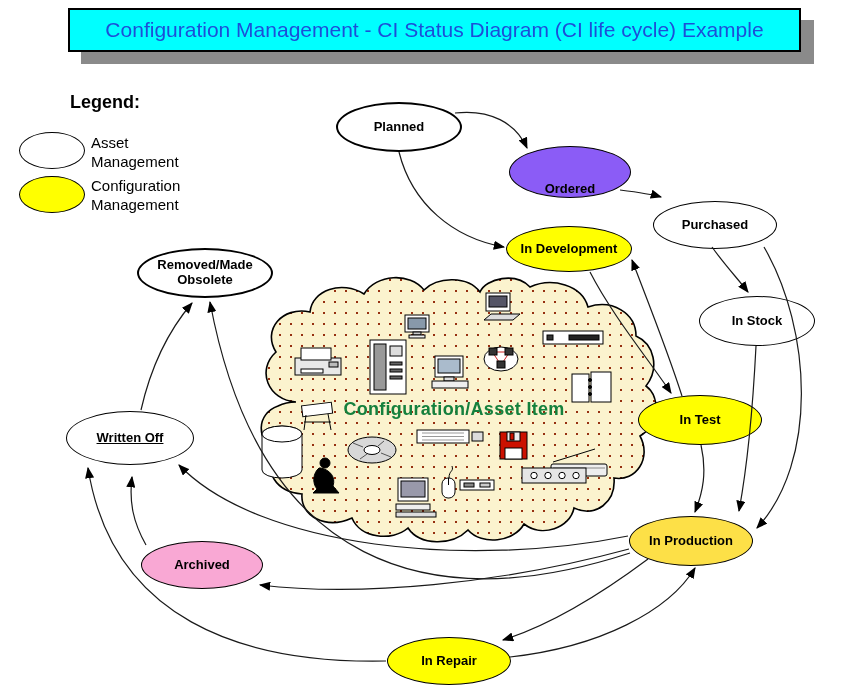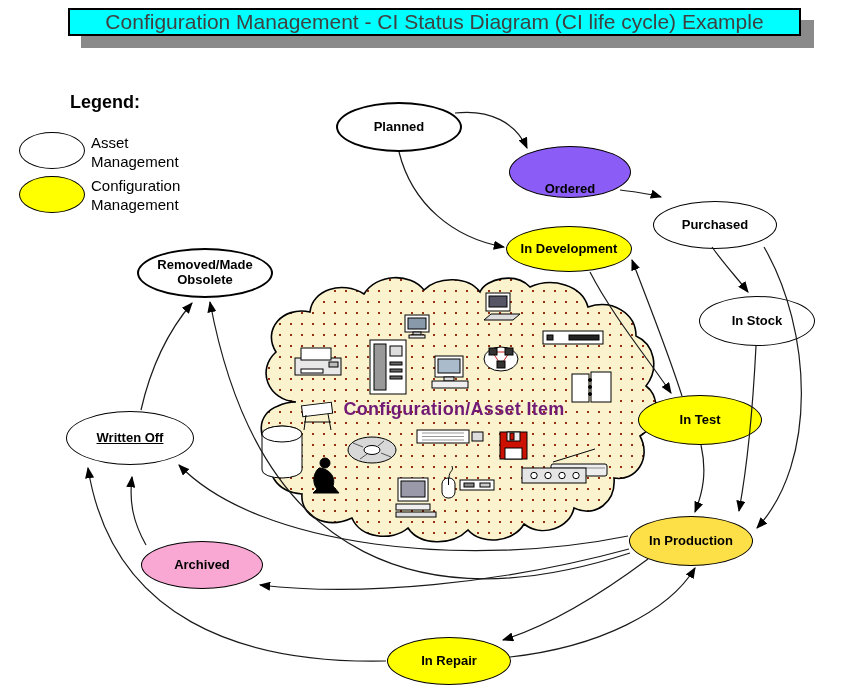--- a/index.html
+++ b/index.html
@@ -1,20 +1,20 @@
 <!DOCTYPE html>
 <html><head>
 <meta charset="utf-8">
 <style>
   html,body{margin:0;padding:0;background:#fff;}
   .stage{position:relative;width:857px;height:695px;background:#fff;overflow:hidden;
          font-family:"Liberation Sans",sans-serif;}
-  .title-bar{position:absolute;left:68px;top:8px;width:733px;height:28px;background:#00FFFF;
+  .title-bar{position:absolute;left:68px;top:8px;width:733px;height:44px;background:#00FFFF;
          border:2px solid #000;box-shadow:13px 12px 0 #8a8a8a;display:flex;align-items:center;
-         justify-content:center;font-size:21px;color:#404040;box-sizing:border-box;white-space:nowrap;}
+         justify-content:center;font-size:21px;color:#1d4ed8;box-sizing:border-box;white-space:nowrap;}
   .legend{position:absolute;left:0;top:0;}
   .legend-heading{position:absolute;left:70px;top:92px;font-size:18px;font-weight:bold;}
   .legend-ellipse{position:absolute;width:66px;height:37px;border:1px solid #000;border-radius:50%;
          background:#fff;box-sizing:border-box;}
   .legend-label{position:absolute;width:104px;text-align:left;font-size:15px;line-height:1.25;}
   svg.layer{position:absolute;left:0;top:0;pointer-events:none;}
   .node{position:absolute;display:flex;flex-direction:column;align-items:center;justify-content:center;
          border:1.4px solid #000;border-radius:50%;background:#fff;font-size:13px;font-weight:bold;
          text-align:center;line-height:1.15;box-sizing:border-box;}
   .node.emphasis{border-width:2.7px;}
@@ -155,21 +155,21 @@
       <g class="ic" transform="translate(522,468)">
         <rect x="0" y="0" width="64" height="15" fill="#e5e5e5"></rect>
         <circle cx="12" cy="7.5" r="3.2" fill="#fff"></circle>
           <circle cx="26" cy="7.5" r="3.2" fill="#fff"></circle>
         <circle cx="40" cy="7.5" r="3.2" fill="#fff"></circle>
           <circle cx="54" cy="7.5" r="3.2" fill="#fff"></circle>
       </g>
     </g>
   </svg>
 
-  <div class="cloud-label" style="color: #701a75;">Configuration/Asset Item</div>
+  <div class="cloud-label" style="color: #15803d;">Configuration/Asset Item</div>
 
   <div id="nodes-layer">
       <div class="node asset emphasis" style="left: 336px; top: 102px; width: 126px; height: 50px; background: rgb(255, 255, 255);">
         <span>Planned</span>
       </div>
       <div class="node asset" style="left: 509px; top: 146px; width: 122px; height: 52px; background: #8b5cf6; justify-content: flex-end;">
         <span>Ordered</span>
       </div>
       <div class="node asset" style="left: 653px; top: 201px; width: 124px; height: 48px; background: rgb(255, 255, 255);">
         <span>Purchased</span>

